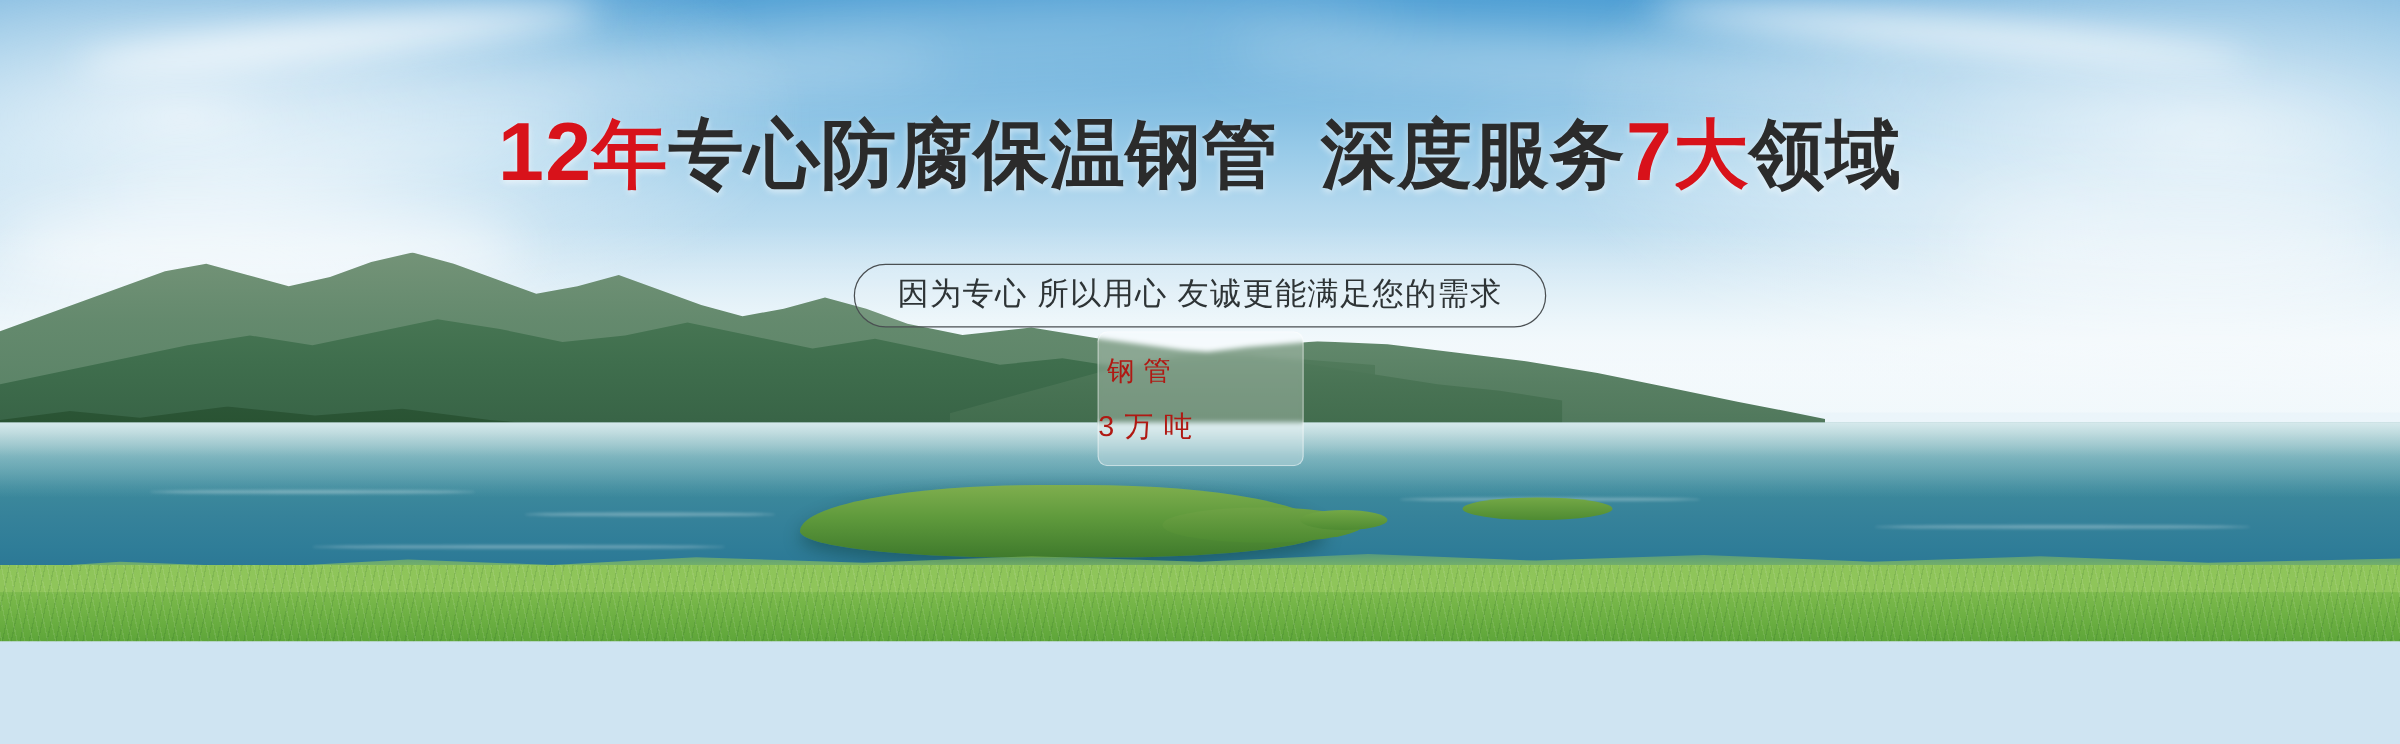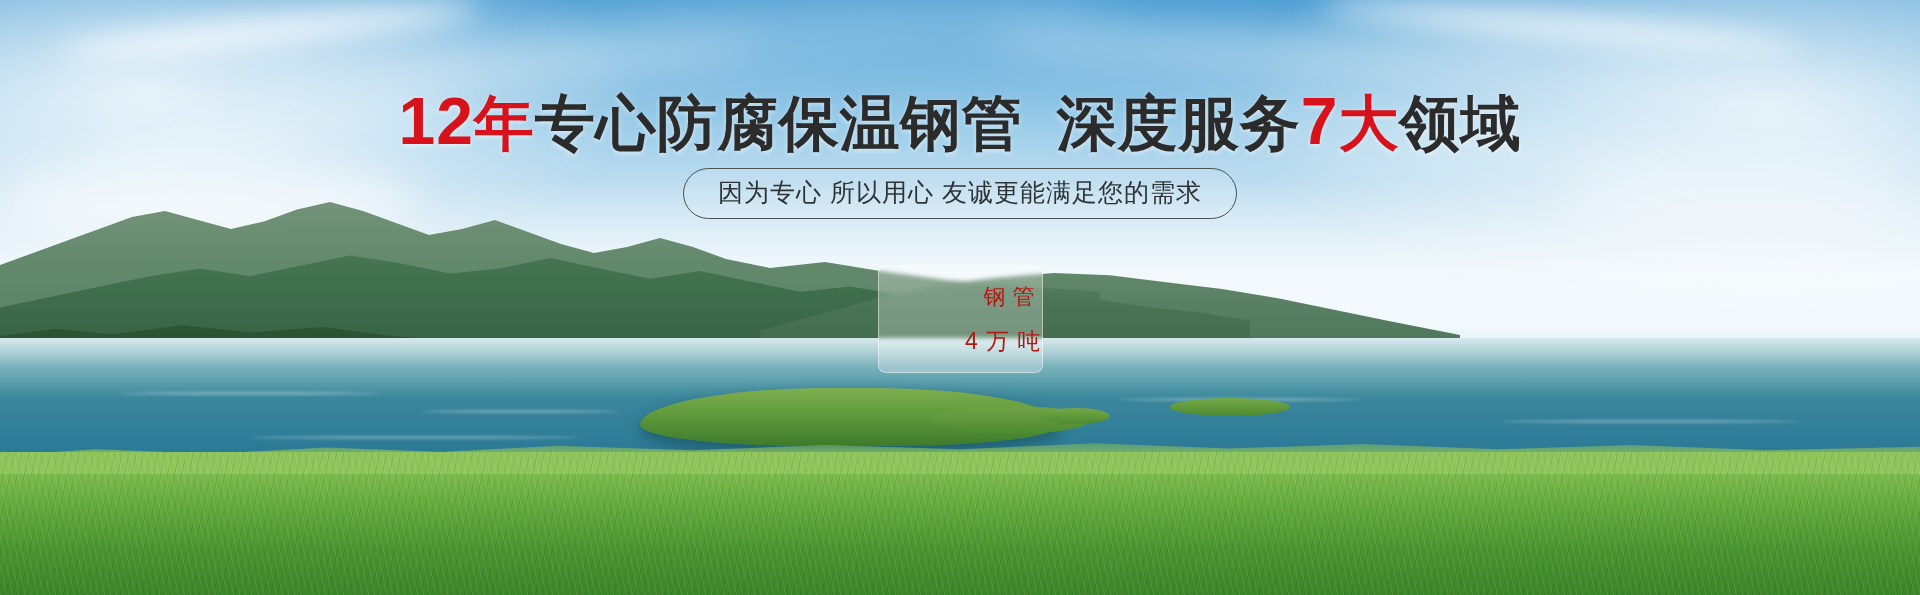--- a/index.html
+++ b/index.html
@@ -6,21 +6,21 @@
   * { margin:0; padding:0; box-sizing:border-box; }
   html,body { width:1920px; height:595px; overflow:hidden; }
   body {
     font-family:"Liberation Sans", sans-serif;
     background:#cfe4f2;
   }
 
   .banner {
     position:relative;
     width:1920px;
-    height:595px;
+    height:513px;
     overflow:hidden;
     text-decoration:underline;
   }
 
   
   .sky {
     position:absolute; left:0; top:0; width:1920px; height:330px;
     background:
       linear-gradient(to bottom,
         #4f9fd4 0%,
@@ -218,38 +218,39 @@
   .subtitle {
     border:1px solid #4a4f52;
     border-radius:26px;
     padding:8px 34px 10px 34px;
     font-size:25px;
     color:#2e3436;
     letter-spacing:1px;
     white-space:nowrap;
     background:rgba(255,255,255,0.10);
     line-height:1.25;
+    margin-top:43px;
   }
 
   
   .cards {
     position:absolute;
     left:0; top:265px; width:1920px;
     display:flex; justify-content:center; gap:8px;
   }
   .card {
     width:165px;
     height:108px;
     border-radius:8px;
     background:rgba(255,255,255,0.27);
     border:1px solid rgba(255,255,255,0.45);
     backdrop-filter:blur(2px);
     display:flex;
     flex-direction:column;
-    align-items:flex-end;
+    align-items:flex-start;
     justify-content:center;
     gap:14px;
   }
   .card-label {
     font-size:22px;
     color:#b01913;
     letter-spacing:7px;
     text-indent:7px;
     font-weight:normal;
   }
@@ -319,21 +320,21 @@
     </div>
 
     <div class="subtitle-wrap">
       <div class="subtitle">因为专心 所以用心  友诚更能满足您的需求</div>
     </div>
 
     <div class="cards">
 
       <div class="card">
         <div class="card-label">钢管</div>
-        <div class="card-value"><span>4 万 吨</span></div>
+        <div class="card-value"><span>3 万 吨</span></div>
       </div>
 
 
 
     </div>
 
   </div>
 </div>
 
 </body></html>

